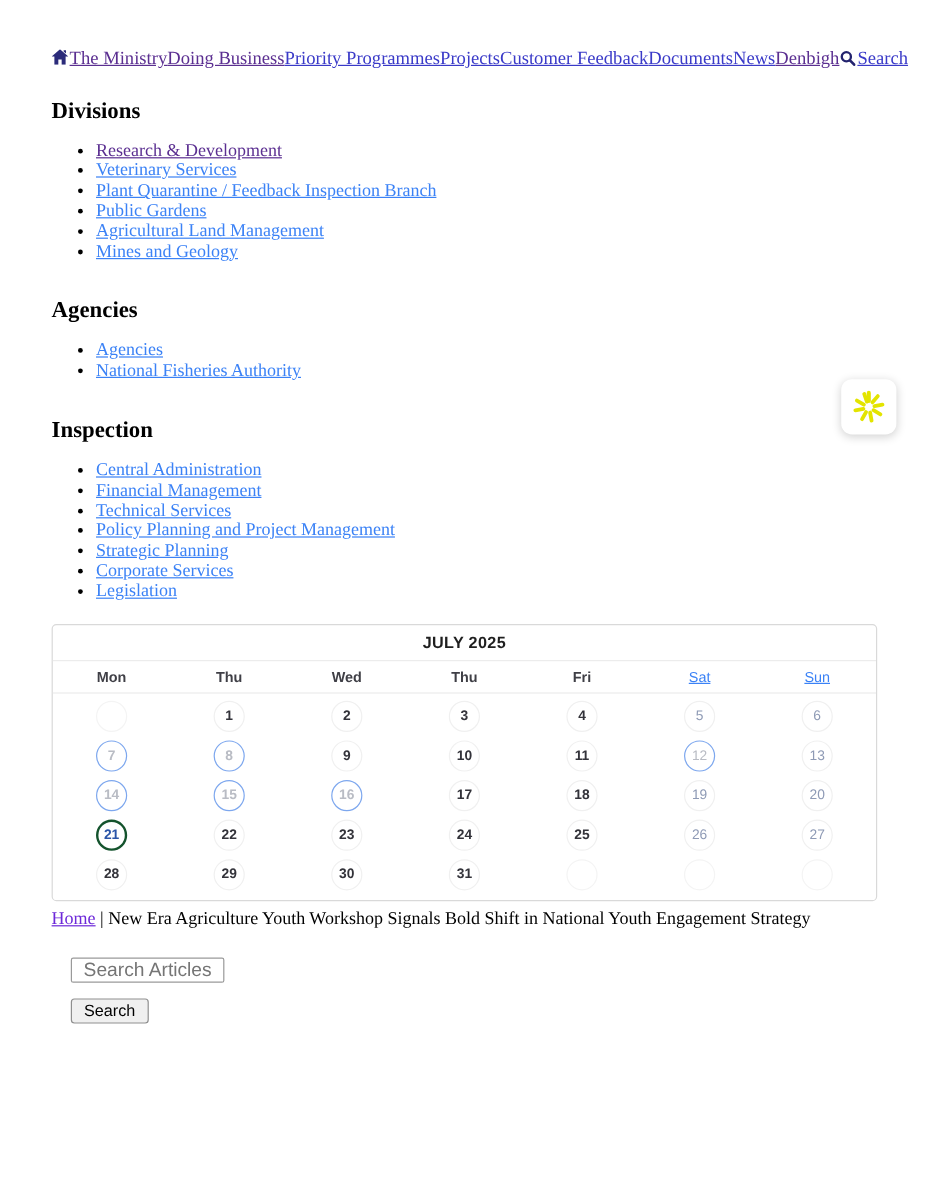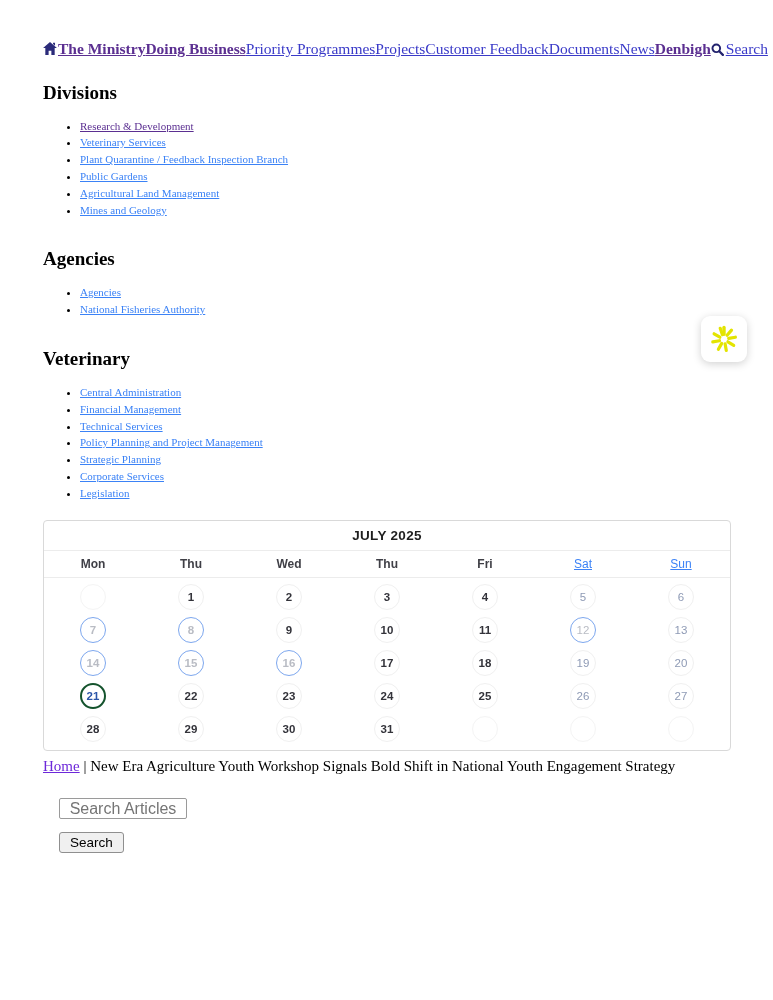--- a/index.html
+++ b/index.html
@@ -7,30 +7,30 @@
     width:773px;height:1000px;position:relative;overflow:hidden;
     font-family:"Liberation Serif","DejaVu Serif",serif;
     color:#000;
   }
   .page{padding:40px 42px 0 43px;}
 
   
   nav{font-size:15.5px;line-height:1.2;white-space:nowrap;}
   nav a{text-decoration:underline;}
   a.nav-link{color:#3a3ac8;}
-  a.nav-link.visited{color:#5b2f91;font-weight:bold;}
+  a.nav-link.visited{color:#5b2f91;}
   .home-icon-svg{vertical-align:-1px;margin-right:1px;}
   .nav-search{color:#3a3ac8;text-decoration:underline;}
   .search-icon-svg{vertical-align:-2px;margin-right:2px;}
 
   
   h2.sec-title{font-size:19px;margin:30px 0 14px;font-weight:bold;}
   h2.sec-title.first{margin-top:23px;}
   ul.sec-list{margin:14px 0 18px;padding-left:37px;}
-  ul.sec-list li{font-size:11px;line-height:16.8px;margin:0;}
+  ul.sec-list li{font-size:15px;line-height:16.8px;margin:0;}
   ul.sec-list a{color:#3b82f6;text-decoration:underline;}
   ul.sec-list a.visited{color:#5b2f91;}
 
   
   .calendar{
     width:686px;border:1px solid #d9d9d9;border-radius:4px;background:#fff;
     font-family:"Liberation Sans","DejaVu Sans",sans-serif;
     margin-top:18px;
   }
   .cal-title{
@@ -108,21 +108,21 @@
         <li><a href="#" class="">Plant Quarantine / Feedback Inspection Branch</a></li>
         <li><a href="#" class="">Public Gardens</a></li>
         <li><a href="#" class="">Agricultural Land Management</a></li>
         <li><a href="#" class="">Mines and Geology</a></li>
       </ul>
       <h2 class="sec-title">Agencies</h2>
       <ul class="sec-list">
         <li><a href="#" class="">Agencies</a></li>
         <li><a href="#" class="">National Fisheries Authority</a></li>
       </ul>
-      <h2 class="sec-title">Veterinary</h2>
+      <h2 class="sec-title">Inspection</h2>
       <ul class="sec-list">
         <li><a href="#" class="">Central Administration</a></li>
         <li><a href="#" class="">Financial Management</a></li>
         <li><a href="#" class="">Technical Services</a></li>
         <li><a href="#" class="">Policy Planning and Project Management</a></li>
         <li><a href="#" class="">Strategic Planning</a></li>
         <li><a href="#" class="">Corporate Services</a></li>
         <li><a href="#" class="">Legislation</a></li>
       </ul>
     </div>

